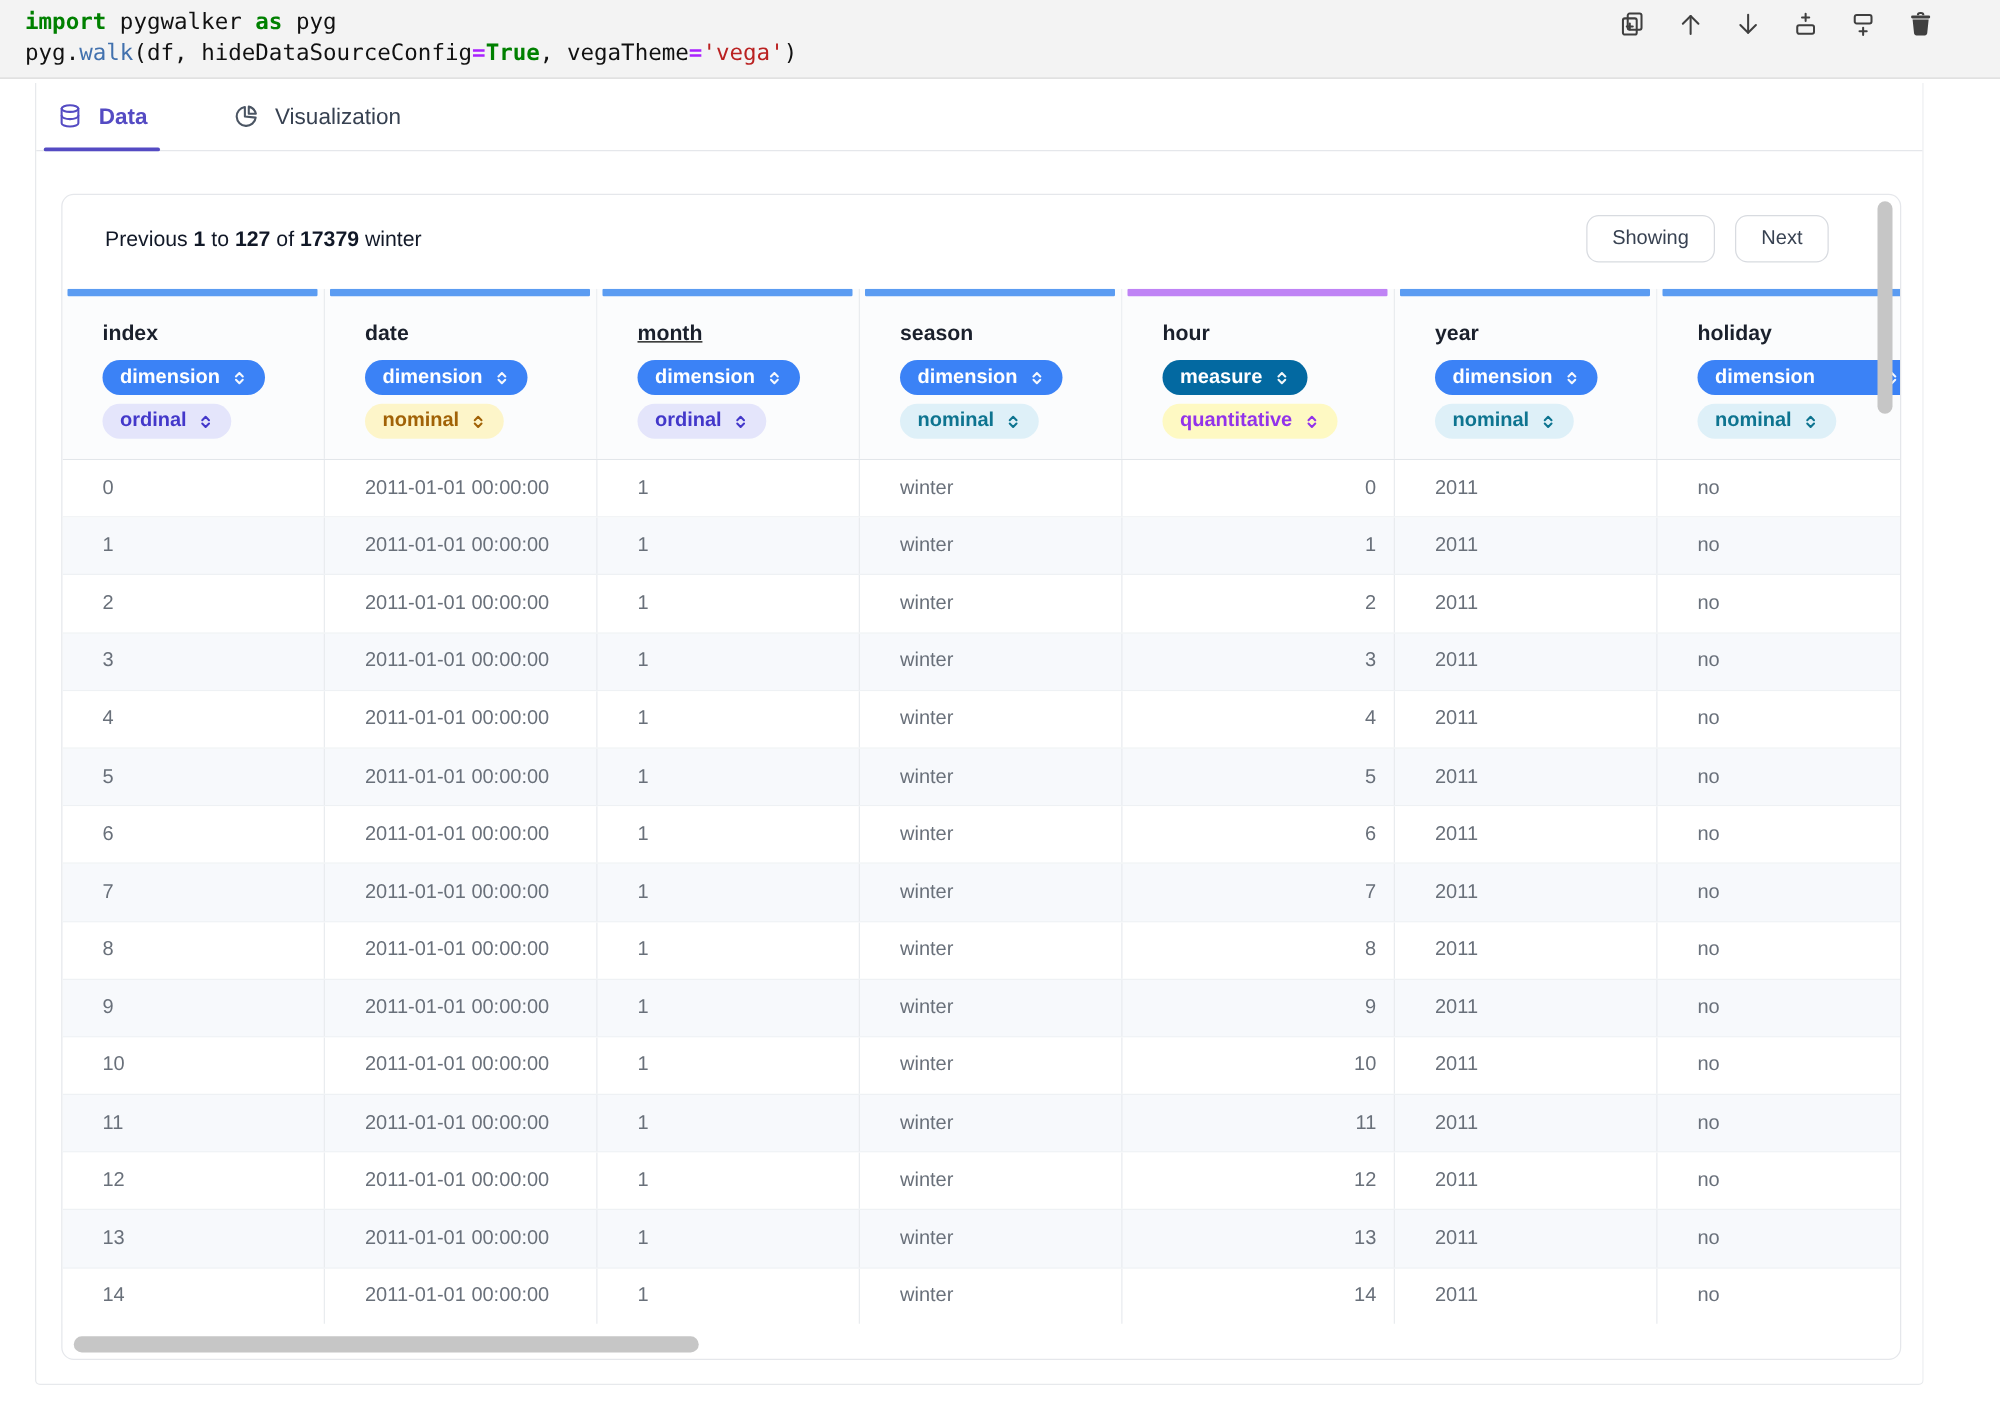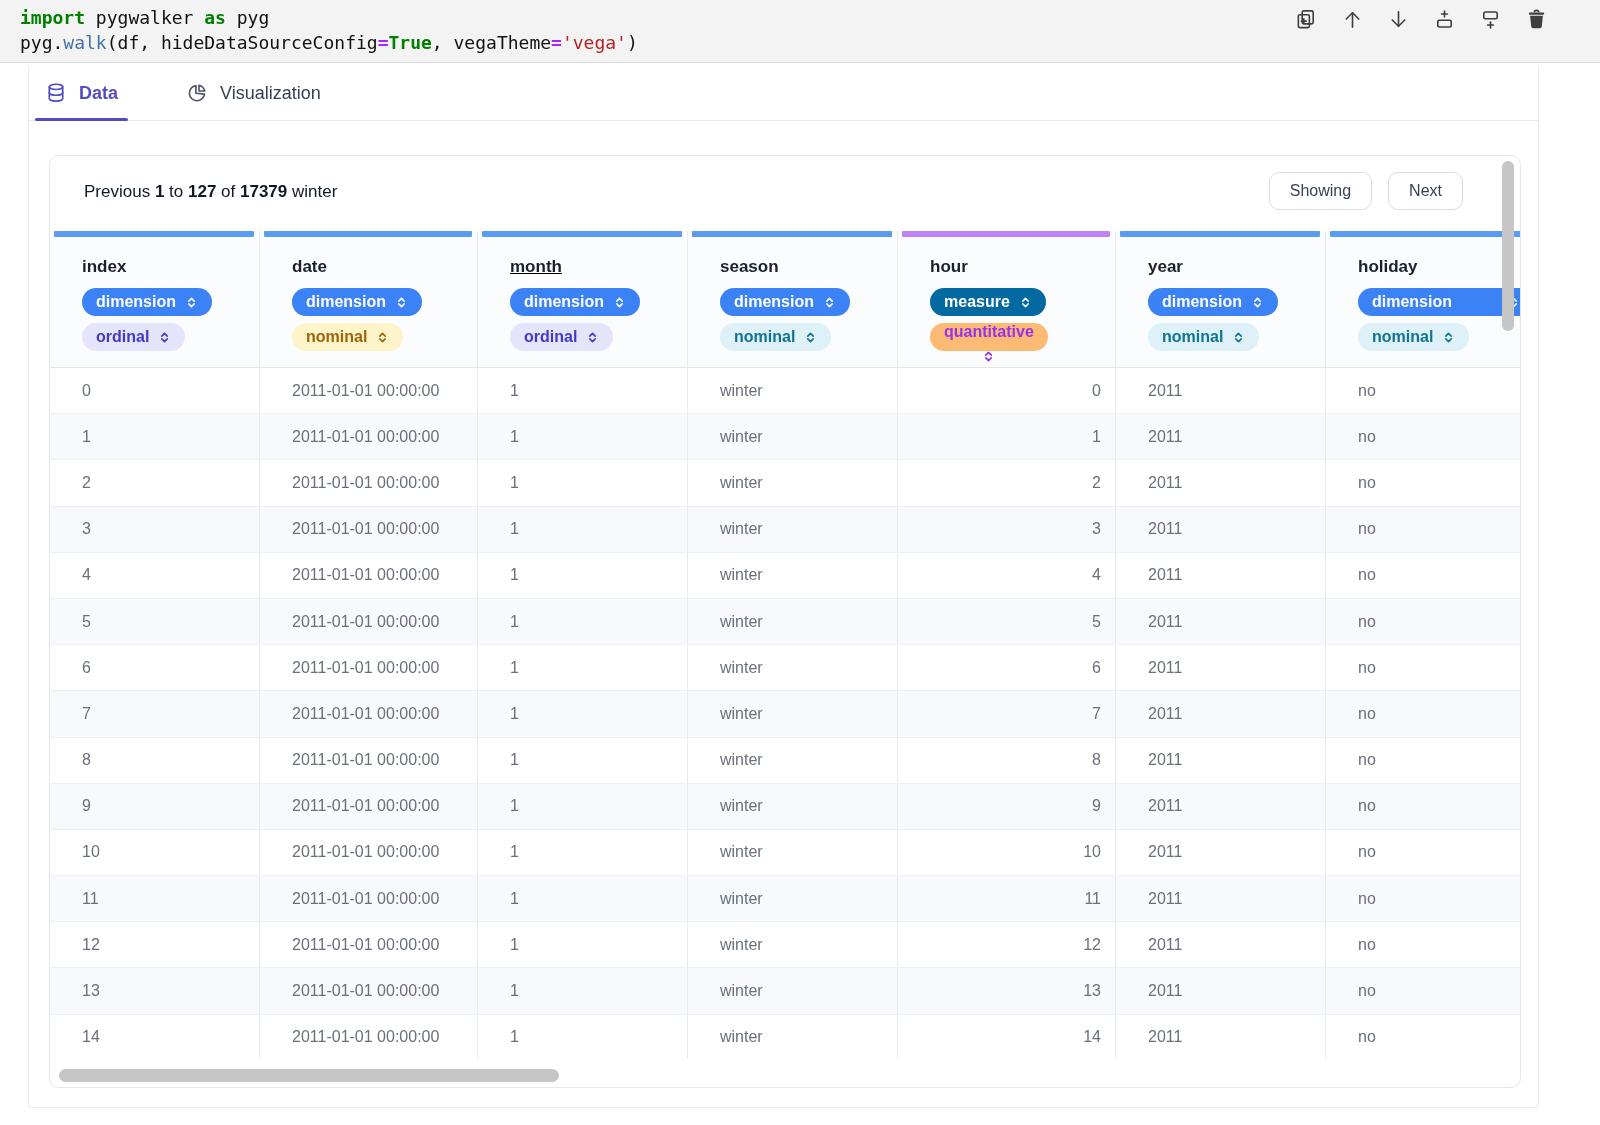--- a/index.html
+++ b/index.html
@@ -211,21 +211,21 @@
               </span>
             </div></div>
           <div class="th" style="width: 218px;"><div class="accent-bar" style="background: rgb(191, 131, 245);"></div><div class="col-name">hour</div><div class="badge solid badge-row1" style="background: #0369a1;">
               <span>measure</span>
               <span style="display:inline-flex">
                 <svg viewBox="0 0 24 24" fill="none" stroke="currentColor" stroke-width="3" stroke-linecap="round" stroke-linejoin="round">
                   <path d="M7 9.5 12 4.5l5 5"></path>
                   <path d="M7 14.5l5 5 5-5"></path>
                 </svg>
               </span>
-            </div><div class="badge badge-row2" style="background: #fdba74; color: rgb(147, 51, 234); flex-direction: column;">
+            </div><div class="badge badge-row2" style="background: #fef9c3; color: rgb(147, 51, 234);">
               <span>quantitative</span>
               <span style="display:inline-flex">
                 <svg viewBox="0 0 24 24" fill="none" stroke="currentColor" stroke-width="3" stroke-linecap="round" stroke-linejoin="round">
                   <path d="M7 9.5 12 4.5l5 5"></path>
                   <path d="M7 14.5l5 5 5-5"></path>
                 </svg>
               </span>
             </div></div>
           <div class="th" style="width: 210px;"><div class="accent-bar" style="background: rgb(91, 156, 242);"></div><div class="col-name">year</div><div class="badge solid badge-row1" style="background: rgb(59, 130, 246);">
               <span>dimension</span>

